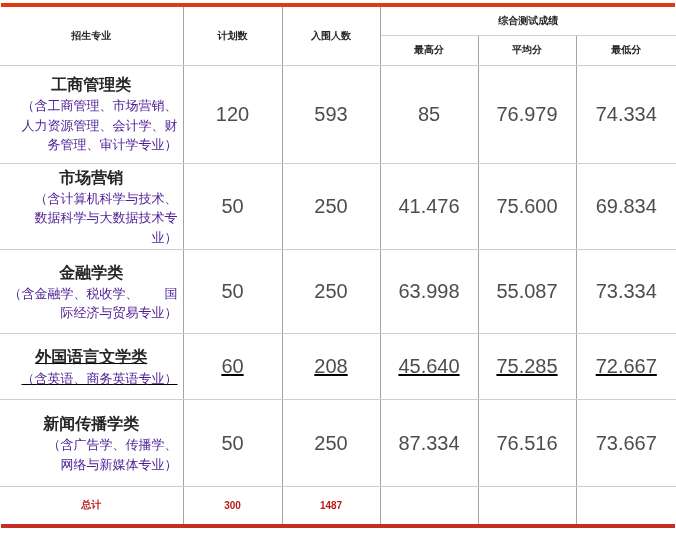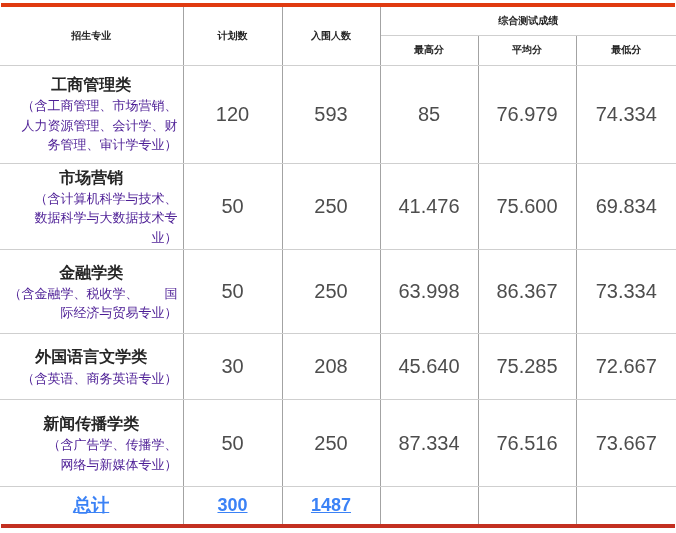--- a/index.html
+++ b/index.html
@@ -47,21 +47,21 @@
   .score-table tr > *:first-child { border-left: none; }
   .score-table tr > *:last-child  { border-right: none; }
   .score-table thead tr:first-child th { border-top: none; }
   .score-table tbody tr:last-child td  { border-bottom: none; }
 
   .score-table thead tr.h1 { height: 28px; }
   .score-table thead tr.h2 { height: 30px; }
   .score-table tbody tr:nth-child(1) { height: 98px; }
   .score-table tbody tr:nth-child(2) { height: 85px; }
   .score-table tbody tr:nth-child(3) { height: 84px; }
-  .score-table tbody tr:nth-child(4) { height: 66px; }
+  .score-table tbody tr:nth-child(4) { height: 66px; text-decoration: underline; }
   .score-table tbody tr:nth-child(5) { height: 87px; }
   .score-table tbody tr:nth-child(6) { height: 37px; }
 
   .score-table th {
     font-size: 10px;
     font-weight: bold;
     color: #262626;
   }
   td.num {
     font-size: 20px;
@@ -74,24 +74,23 @@
     line-height: 1.45;
   }
   .major-sub {
     font-size: 13px;
     color: #4c1d95;
     line-height: 1.5;
     white-space: pre-line;
     text-align: right;
   }
   tr.total-row td {
-    font-size: 18px;
+    font-size: 10px;
     font-weight: bold;
-    color: #3b82f6;
-    text-decoration: underline;
+    color: #b91c1c;
   }
 </style>
 </head>
 <body>
 
 <div class="page">
   <div class="accent-line accent-top"></div>
 
   <table class="score-table">
     <colgroup>
@@ -144,29 +143,29 @@
       </tr>
       <tr>
         <td>
           <div class="major-name">金融学类</div>
           <div class="major-sub">（含金融学、税收学、　　国
 际经济与贸易专业）</div>
         </td>
         <td class="num">50</td>
         <td class="num">250</td>
         <td class="num">63.998</td>
-        <td class="num">86.367</td>
+        <td class="num">55.087</td>
         <td class="num">73.334</td>
       </tr>
       <tr>
         <td>
           <div class="major-name">外国语言文学类</div>
           <div class="major-sub">（含英语、商务英语专业）</div>
         </td>
-        <td class="num">30</td>
+        <td class="num">60</td>
         <td class="num">208</td>
         <td class="num">45.640</td>
         <td class="num">75.285</td>
         <td class="num">72.667</td>
       </tr>
       <tr>
         <td>
           <div class="major-name">新闻传播学类</div>
           <div class="major-sub">（含广告学、传播学、
 网络与新媒体专业）</div>

